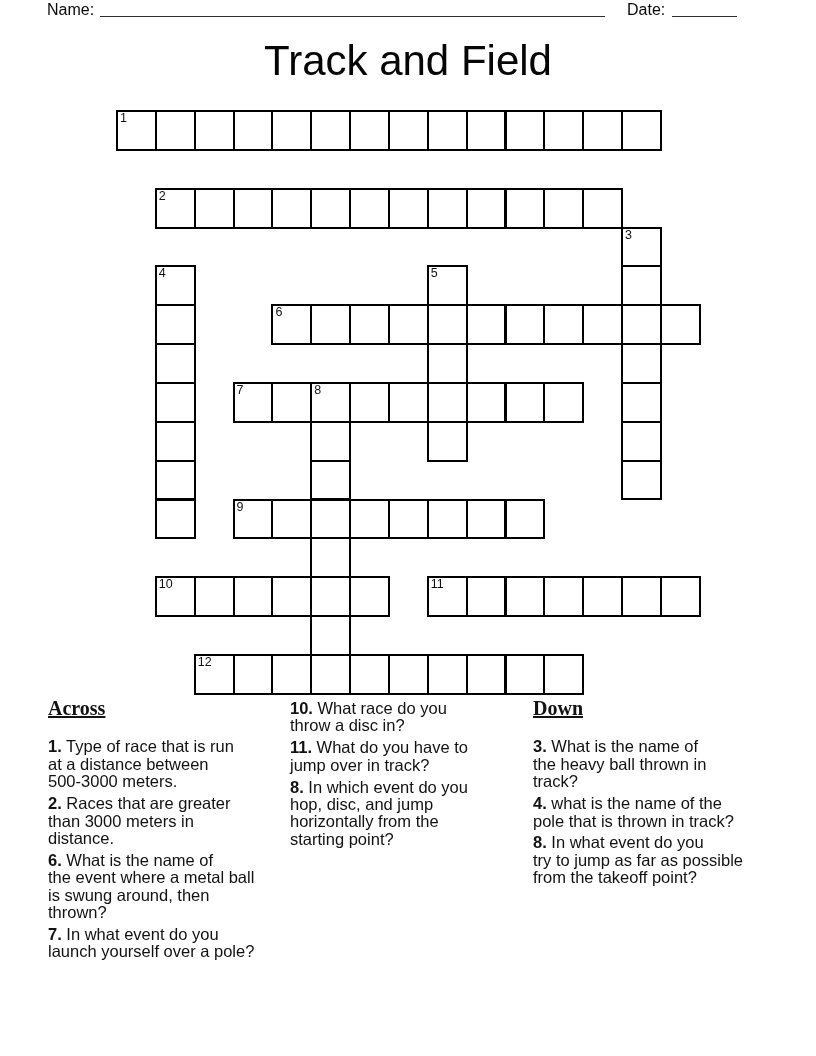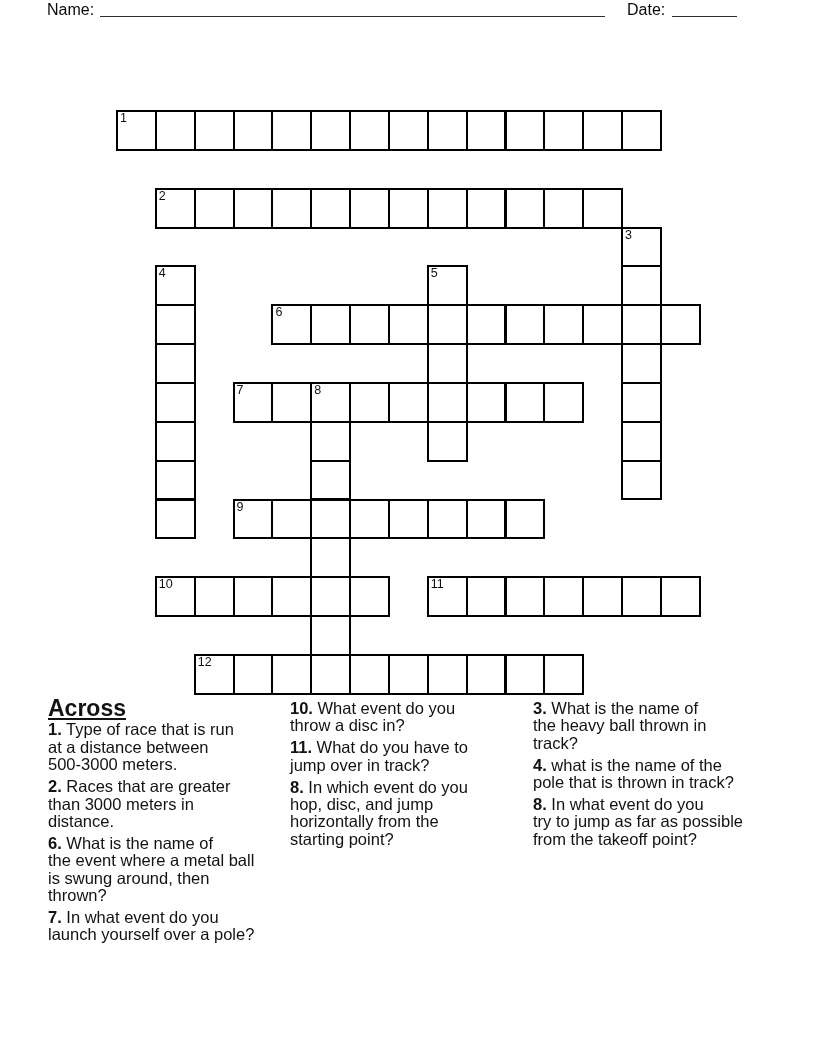--- a/index.html
+++ b/index.html
@@ -36,35 +36,36 @@
     font-size:12.5px; line-height:14px; color:#111;
   }
 
   
   .clue-col { position:absolute; top:700px; font-size:16.5px; line-height:17.4px; color:#121212; }
   #clues-left   { left:48px;  width:242px; }
   #clues-middle { left:290px; width:243px; }
   #clues-right  { left:533px; width:264px; }
   .clue-heading {
     font-weight:bold; text-decoration:underline;
-    margin:0 0 4px 0; font-size:23px;
+    margin:0 0 21px 0; font-size:20px;font-family:Liberation Serif, serif;
   }
   .clue { margin:0 0 4.5px 0; white-space:pre-line; }
   .clue b { font-weight:bold; }
 </style>
 </head>
 <body>
 
 <div class="page">
 
   <span class="hdr-label" id="name-label">Name:</span>
   <span class="fill-line" id="name-line"></span>
   <span class="hdr-label" id="date-label">Date:</span>
   <span class="fill-line" id="date-line"></span>
 
+  <div class="title">Track and Field</div>
 
   <div class="grid">
       <div class="cell" style="left: 116px; top: 110px;">
         <span class="cellnum">1</span>
       </div>
       <div class="cell" style="left: 154.85px; top: 110px;"></div>
       <div class="cell" style="left: 193.7px; top: 110px;"></div>
       <div class="cell" style="left: 232.55px; top: 110px;"></div>
       <div class="cell" style="left: 271.4px; top: 110px;"></div>
       <div class="cell" style="left: 310.25px; top: 110px;"></div>
@@ -192,30 +193,31 @@
 than 3000 meters in
 distance.</span></p>
       <p class="clue"><b>6.</b><span> What is the name of
 the event where a metal ball
 is swung around, then
 thrown?</span></p>
       <p class="clue"><b>7.</b><span> In what event do you
 launch yourself over a pole?</span></p>
     </div>
   <div class="clue-col" id="clues-middle">
-      <p class="clue"><b>10.</b><span> What event do you
+      <p class="clue"><b>10.</b><span> What race do you
 throw a disc in?</span></p>
       <p class="clue"><b>11.</b><span> What do you have to
 jump over in track?</span></p>
       <p class="clue"><b>8.</b><span> In which event do you
 hop, disc, and jump
 horizontally from the
 starting point?</span></p>
     </div>
   <div class="clue-col" id="clues-right">
+    <p class="clue-heading">Down</p>
   <p class="clue"><b>3.</b><span> What is the name of
 the heavy ball thrown in
 track?</span></p>
       <p class="clue"><b>4.</b><span> what is the name of the
 pole that is thrown in track?</span></p>
       <p class="clue"><b>8.</b><span> In what event do you
 try to jump as far as possible
 from the takeoff point?</span></p>
     </div>
 

